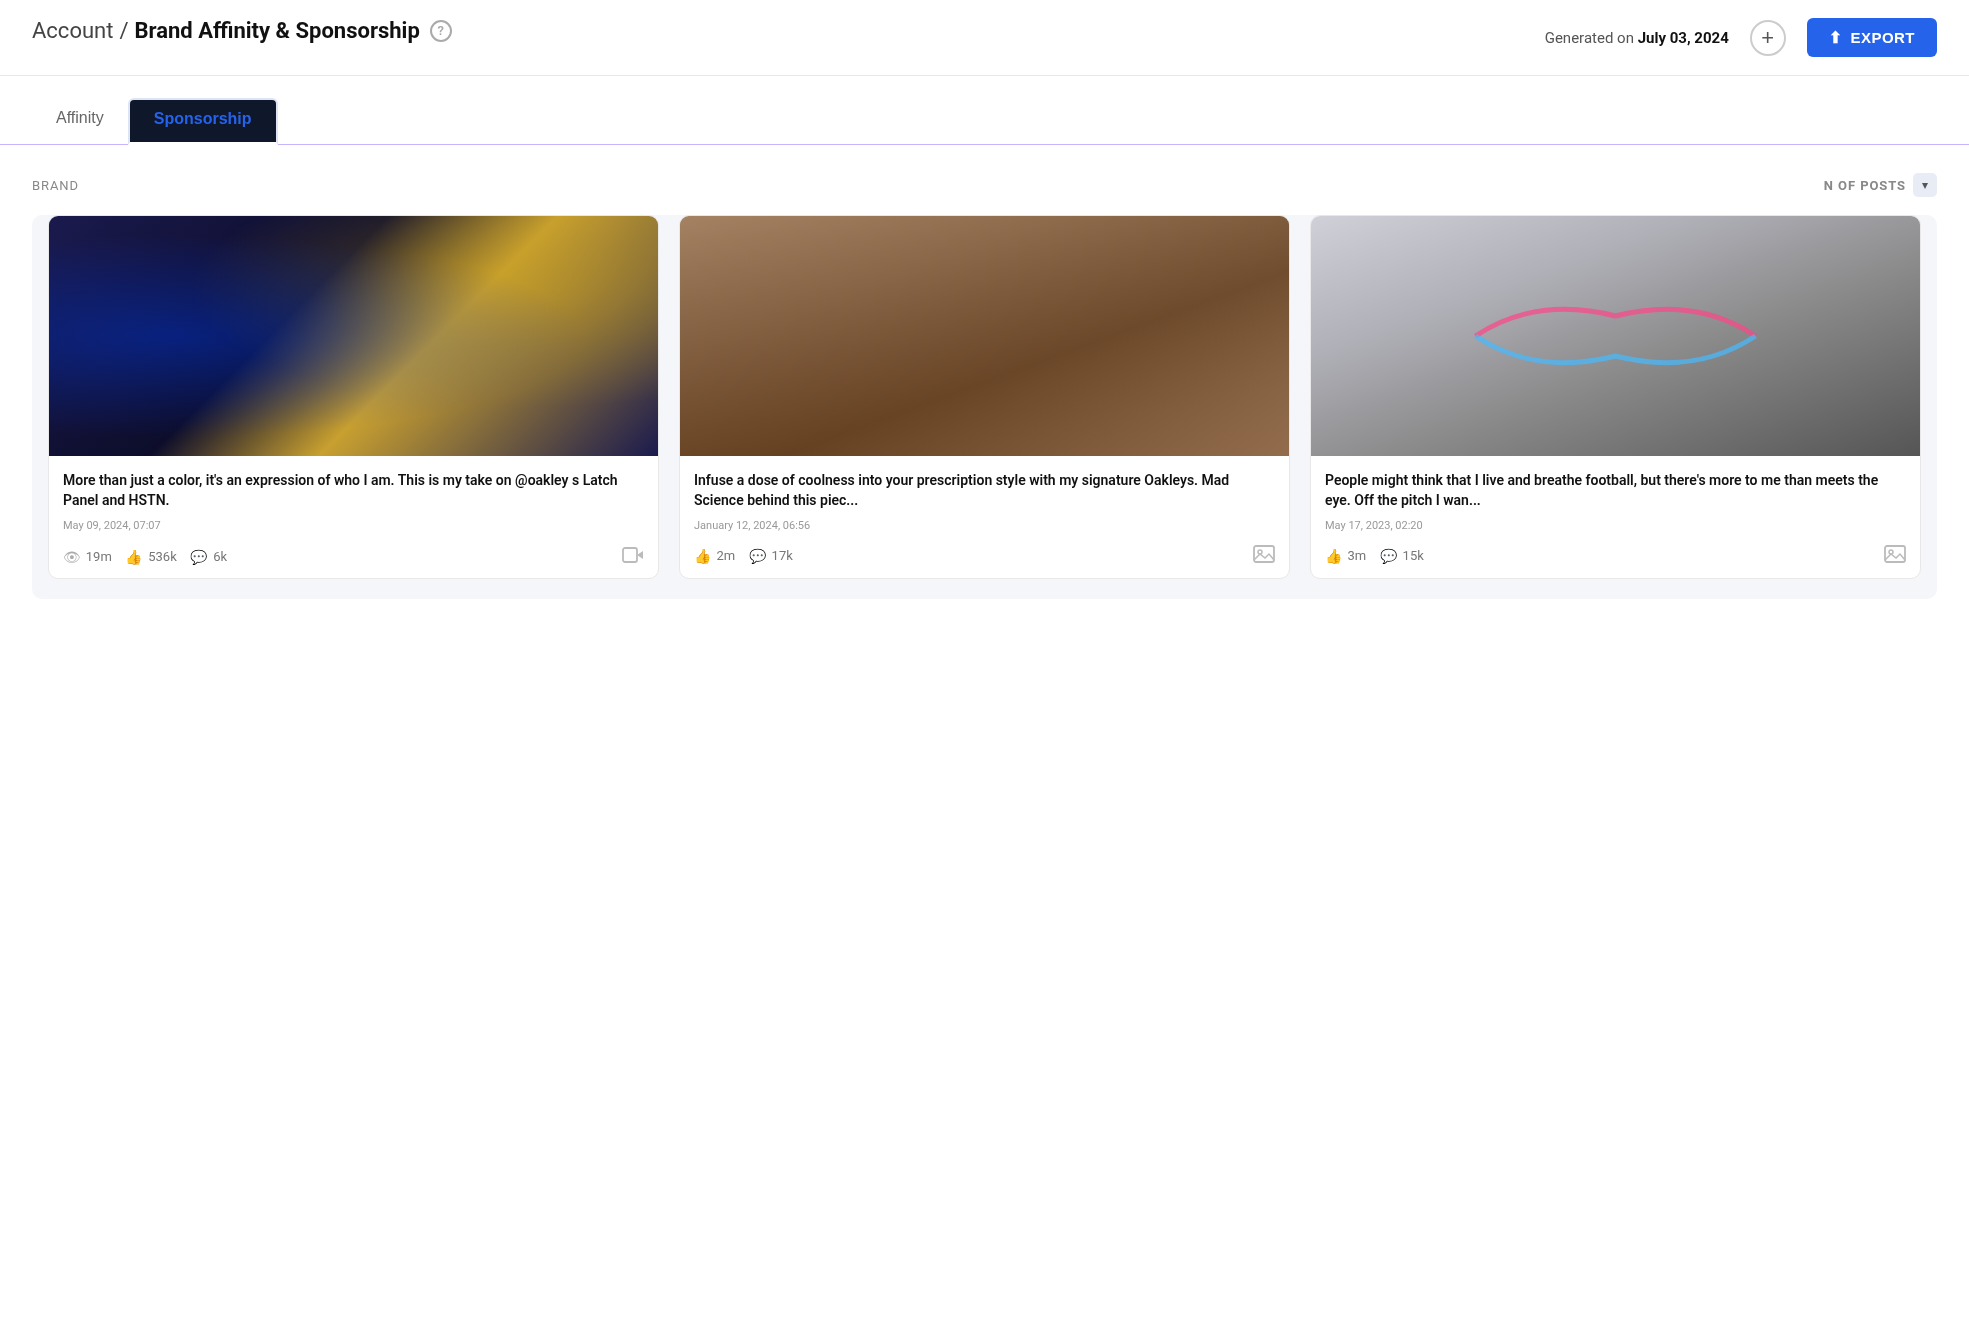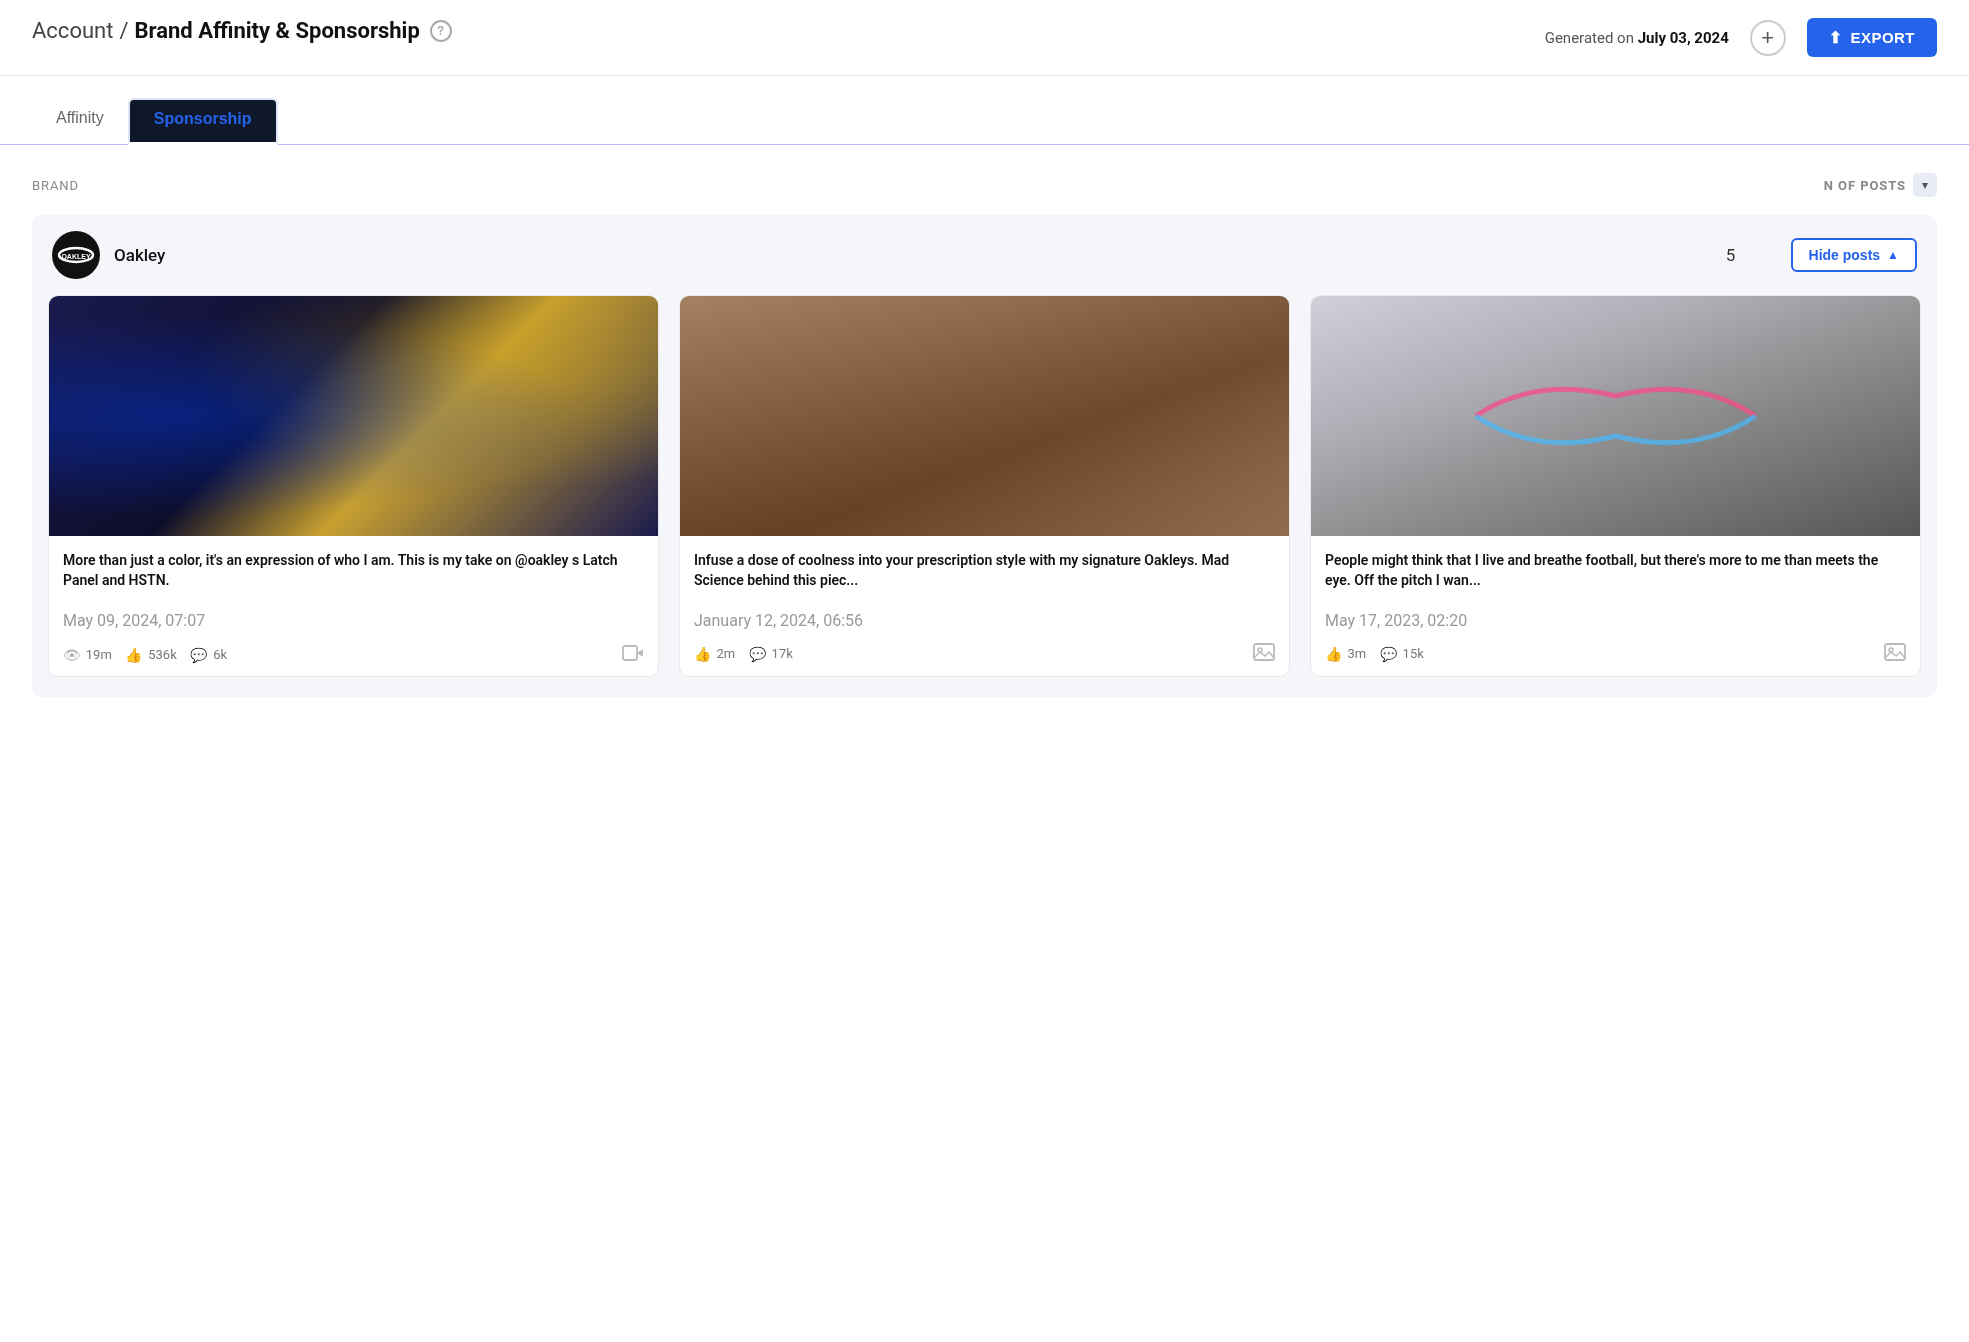--- a/index.html
+++ b/index.html
@@ -270,24 +270,24 @@
       padding: 14px 14px 10px 14px;
       flex: 1;
       display: flex;
       flex-direction: column;
     }
     .post-caption {
       font-size: 14px;
       font-weight: 600;
       color: #111;
       line-height: 1.45;
-      margin-bottom: 20px;
+      margin-bottom: 8px;
     }
     .post-date {
-      font-size: 16px;
+      font-size: 11px;
       color: #999;
       margin-bottom: 12px;
     }
     .post-stats {
       display: flex;
       align-items: center;
       gap: 14px;
       margin-top: auto;
     }
     .stat {
@@ -342,39 +342,20 @@
 
   <div class="col-headers">
     <span class="col-brand-label">BRAND</span>
     <div style="display:flex; align-items:center; gap:7px;">
       <span class="col-posts-label">N OF POSTS</span>
       <span class="dropdown-arrow">▾</span>
     </div>
   </div>
 
   <div class="brand-row">
-    <div class="brand-row-header">
-      <div class="brand-info">
-        <div class="brand-logo">
-
-          <svg width="38" height="20" viewBox="0 0 38 20">
-            <ellipse cx="19" cy="10" rx="17" ry="7" fill="none" stroke="white" stroke-width="2.5"></ellipse>
-            <text x="19" y="14" text-anchor="middle" fill="white" font-size="7" font-weight="bold" font-family="sans-serif">OAKLEY</text>
-          </svg>
-        </div>
-        <span class="brand-name">Oakley</span>
-      </div>
-      <div style="display:flex; align-items:center; gap:40px;">
-        <span class="brand-post-count">5</span>
-        <button class="hide-posts-btn">
-          <span>Hide posts</span>
-          <span class="chevron-up">▲</span>
-        </button>
-      </div>
-    </div>
 
     <div class="posts-grid">
 
       <div class="post-card">
         <div class="post-image post-img-1" style="height:240px;"></div>
         <div class="post-card-body">
           <div class="post-caption">More than just a color, it's an expression of who I am. This is my take on @oakley s Latch Panel and HSTN.</div>
           <div class="post-date">May 09, 2024, 07:07</div>
           <div class="post-stats">
             <div class="stat">

